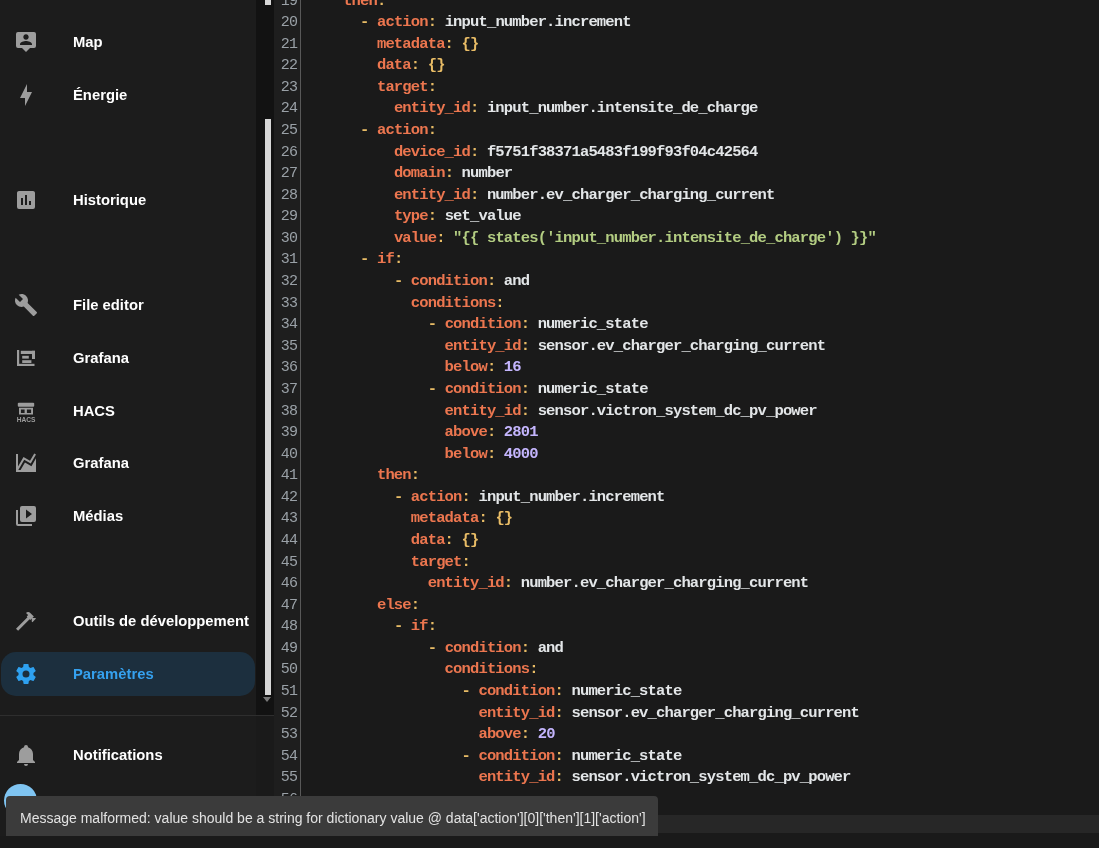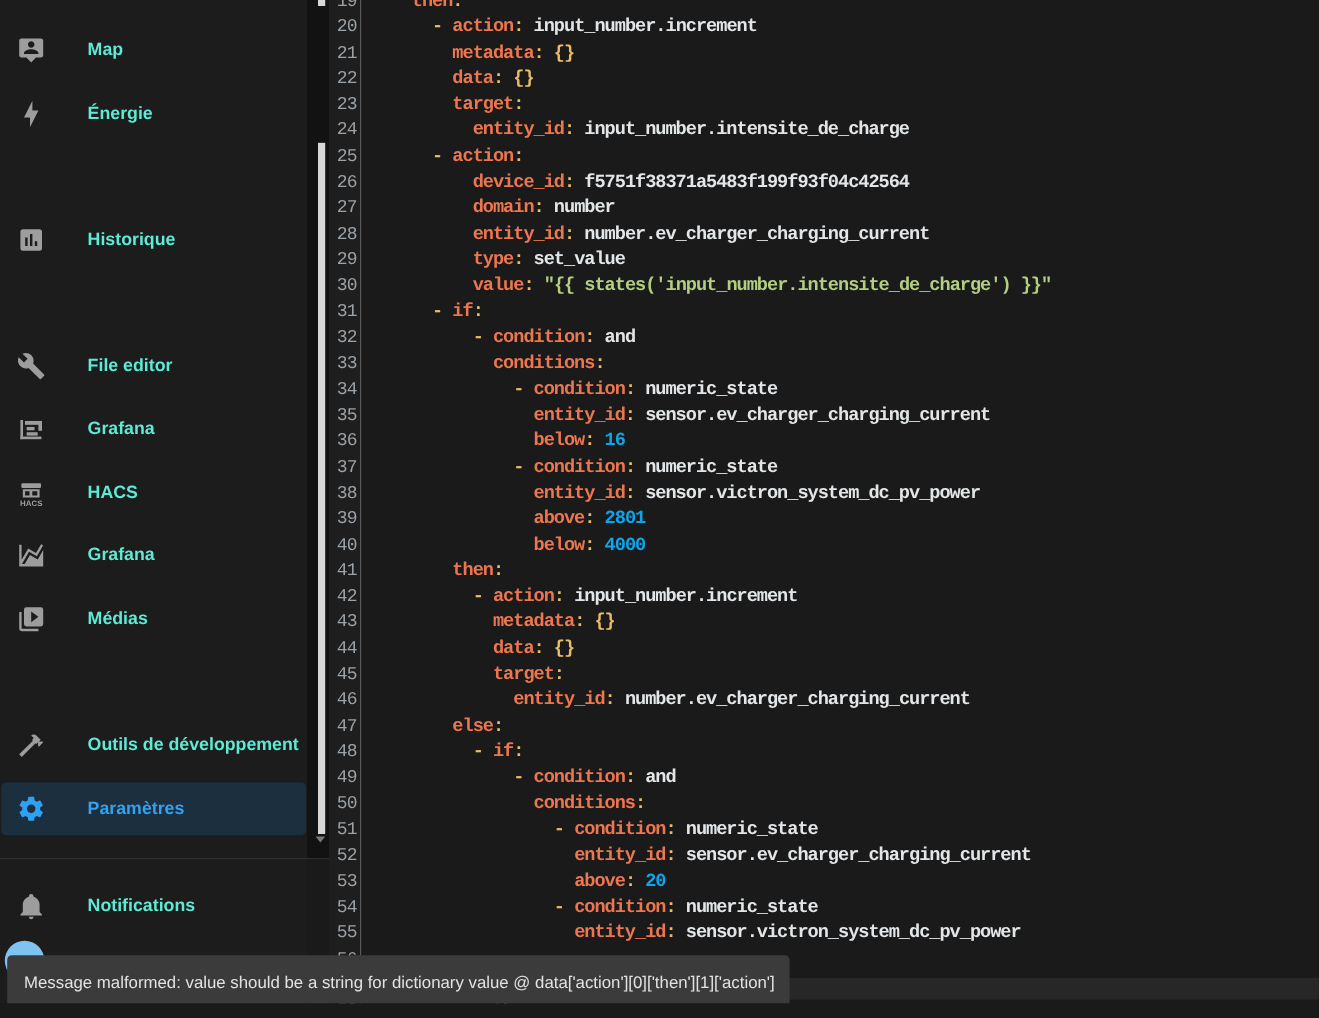--- a/index.html
+++ b/index.html
@@ -3,22 +3,22 @@
 * { margin:0; padding:0; box-sizing:border-box; }
 html,body { width:1099px; height:848px; overflow:hidden; background:#1a1a1a;
   font-family:"Liberation Sans", sans-serif; }
 #stage { position:relative; width:1099px; height:836px; overflow:hidden; }
 
 
 #sidebar { position:absolute; left:0; top:0; width:256px; height:848px; background:#1c1c1c; }
 .row { position:absolute; left:0; width:256px; height:44px; }
 .row svg { position:absolute; left:14px; top:10px; width:24px; height:24px; }
 .row span { position:absolute; left:73px; top:0; line-height:44px; font-size:14.8px;
-  font-weight:700; color:#5eead4; white-space:nowrap; }
-.row.sel { left:1px; width:254px; background:#1c2f3e; border-radius:4px; }
+  font-weight:700; color:#ffffff; white-space:nowrap; }
+.row.sel { left:1px; width:254px; background:#1c2f3e; border-radius:15px; }
 .row.sel svg { left:13px; }
 .row.sel span { left:72px; color:#35a1ef; }
 #sdivider { position:absolute; left:0; top:715px; width:274px; height:1px; background:#2e2e2e; }
 #avatar { position:absolute; left:4px; top:784px; width:33px; height:33px; border-radius:50%; background:#7fc4f1; }
 
 
 #strip { position:absolute; left:256px; top:0; width:18px; height:715px; background:#121212; }
 #sthumb { position:absolute; left:264.5px; top:119px; width:6px; height:576px; background:#d7d7d7; }
 #stoparrow { position:absolute; left:264.5px; top:0; width:6px; height:5px; background:#d7d7d7; }
 #sdownarrow { position:absolute; left:263px; top:697px; width:0; height:0;
@@ -27,21 +27,21 @@
 
 #panel { position:absolute; left:274px; top:0; width:825px; height:848px; background:#1a1a1a; }
 #gutter { position:absolute; left:0; top:0; width:27px; height:848px; background:#1e1e1e;
   border-right:1.6px solid #585858; }
 pre { font-family:"Liberation Mono", monospace; font-size:15.5px; font-weight:700;
   line-height:21.58px; letter-spacing:-0.845px; }
 #gutnums { position:absolute; left:0; width:23.3px; font-size:15px; letter-spacing:-0.7px; font-weight:400; top:-9.49px; text-align:right; color:#9aa1a7; }
 #code { position:absolute; left:28px; top:-9.49px; padding-left:7.3px; color:#e3e6e8; }
 #code .k { color:#ec764f; }
 #code .m { color:#e8bc66; }
-#code .n { color:#0ea5e9; }
+#code .n { color:#c4b5fd; }
 #code .s { color:#b3cd82; }
 
 
 #band { position:absolute; left:274px; top:814.5px; width:825px; height:18.5px; background:#272727; }
 
 
 #toast { position:absolute; left:6px; top:795.5px; width:652px; height:44px; background:#3b3b3b;
   border-radius:4px; }
 #toast span { position:absolute; left:14px; top:0; line-height:44px; font-size:14px; color:#e2e2e2;
   white-space:nowrap;text-align:right; }

